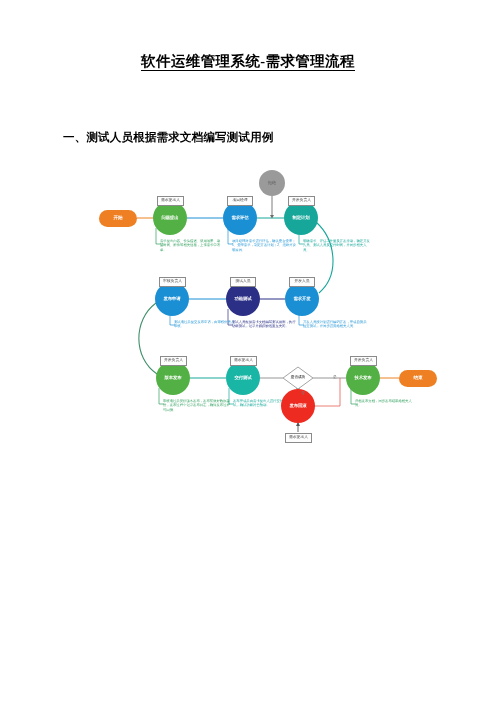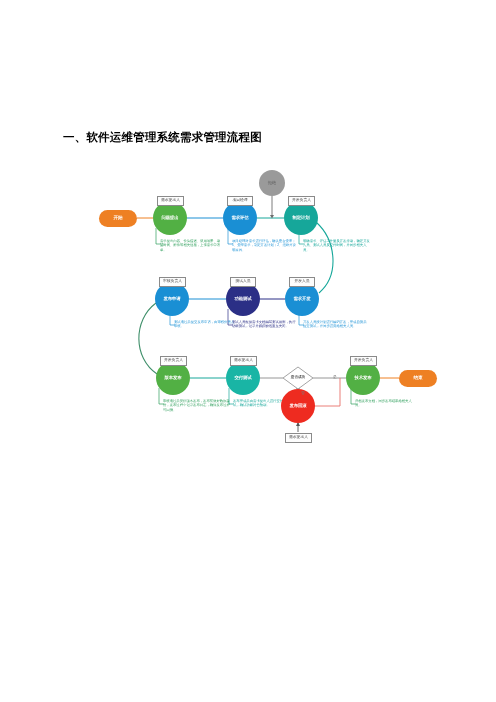--- a/index.html
+++ b/index.html
@@ -140,22 +140,25 @@
     font-size: 3.8px;
     color: #7b7b7b;
     z-index: 4;
   }
 </style>
 </head>
 <body>
 
 <div class="page">
 
-
-  <div class="section-heading">一、软件运维管理系统需求管理流程图</div>
+  <div class="doc-title">
+    <span class="underline">软件运维管理系统-需求管理流程</span>
+  </div>
+
+  <div class="section-heading">一、测试人员根据需求文档编写测试用例</div>
 
   <div class="chart-wrap">
     <svg class="chart-svg" id="edges" viewBox="0 0 372 292">
         <line x1="51" y1="58" x2="67" y2="58" stroke="#ee8023" stroke-width="1"></line>
         <line x1="101" y1="58" x2="137" y2="58" stroke="#1a8fd4" stroke-width="1"></line>
         <line x1="171" y1="58" x2="198" y2="58" stroke="#16a79a" stroke-width="1"></line>
         <line x1="186" y1="36" x2="186" y2="55" stroke="#6e6e6e" stroke-width="0.9"></line>
         <path d="M 184 55 L 188 55 L 186 58.6 Z" fill="#6e6e6e"></path>
         <path d="M 230 62 C 250 80, 254 115, 233 133" fill="none" stroke="#16a79a" stroke-width="1.1"></path>
         <line x1="199" y1="139" x2="174" y2="139" stroke="#2b2f86" stroke-width="1"></line>

